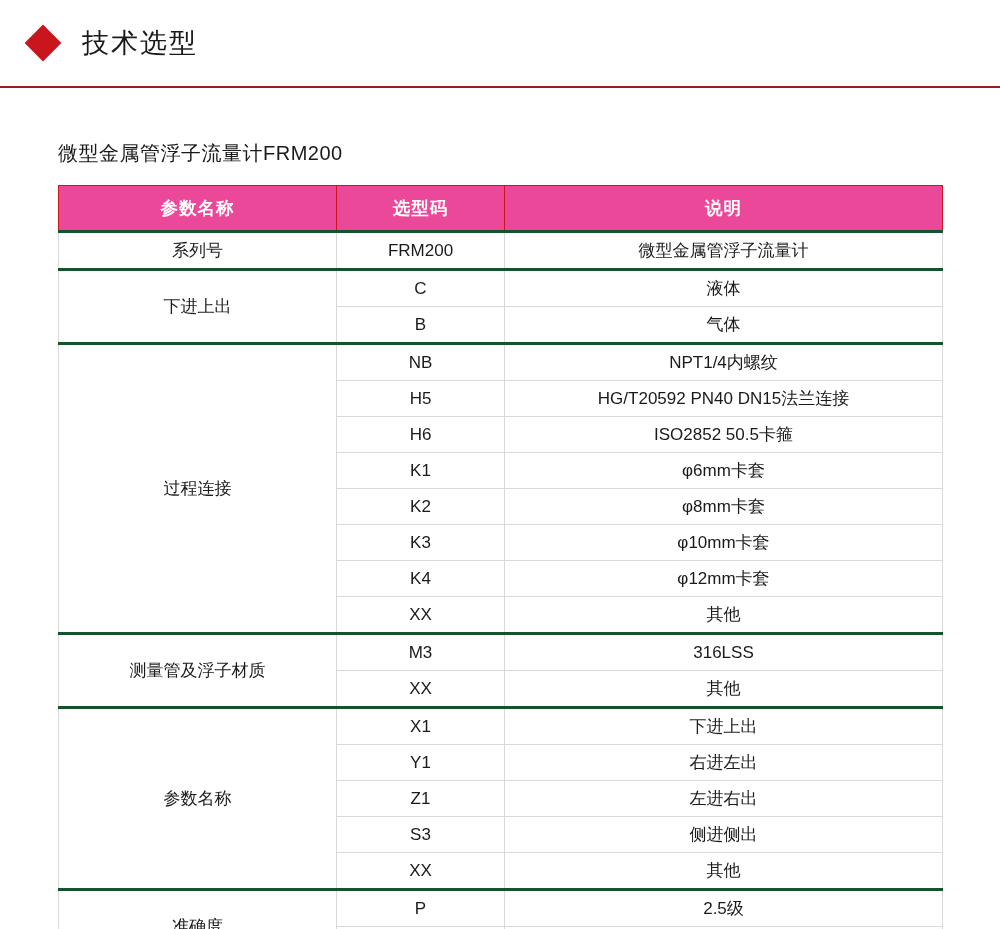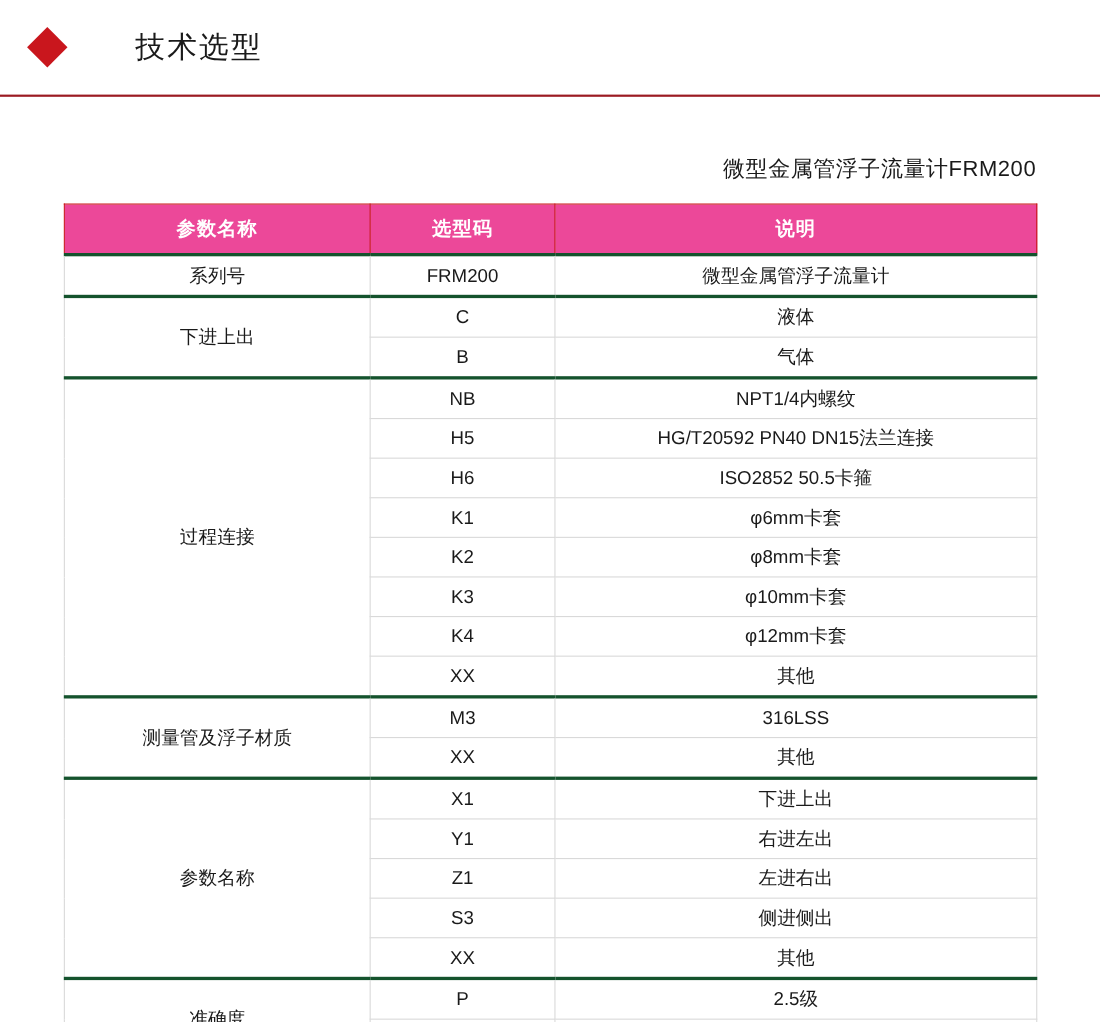--- a/index.html
+++ b/index.html
@@ -31,31 +31,30 @@
     background: #c9161d;
     transform: rotate(45deg);
     flex: 0 0 auto;
     margin-right: 26px;
   }
   .header-title {
     font-size: 27px;
     letter-spacing: 2px;
     color: #1a1a1a;
     font-weight: 400;
-    margin-left: 41px;
   }
 
   
   .table-wrap {
     margin-top: 52px;
     padding: 0 58px;
     box-sizing: border-box;
   }
   .table-caption {
-    text-align: right;
+    text-align: left;
     font-size: 20px;
     color: #1a1a1a;
     margin-bottom: 18px;
     letter-spacing: 0.5px;
   }
   table.spec {
     width: 884px;
     border-collapse: collapse;
     table-layout: fixed;
     font-size: 17px;

